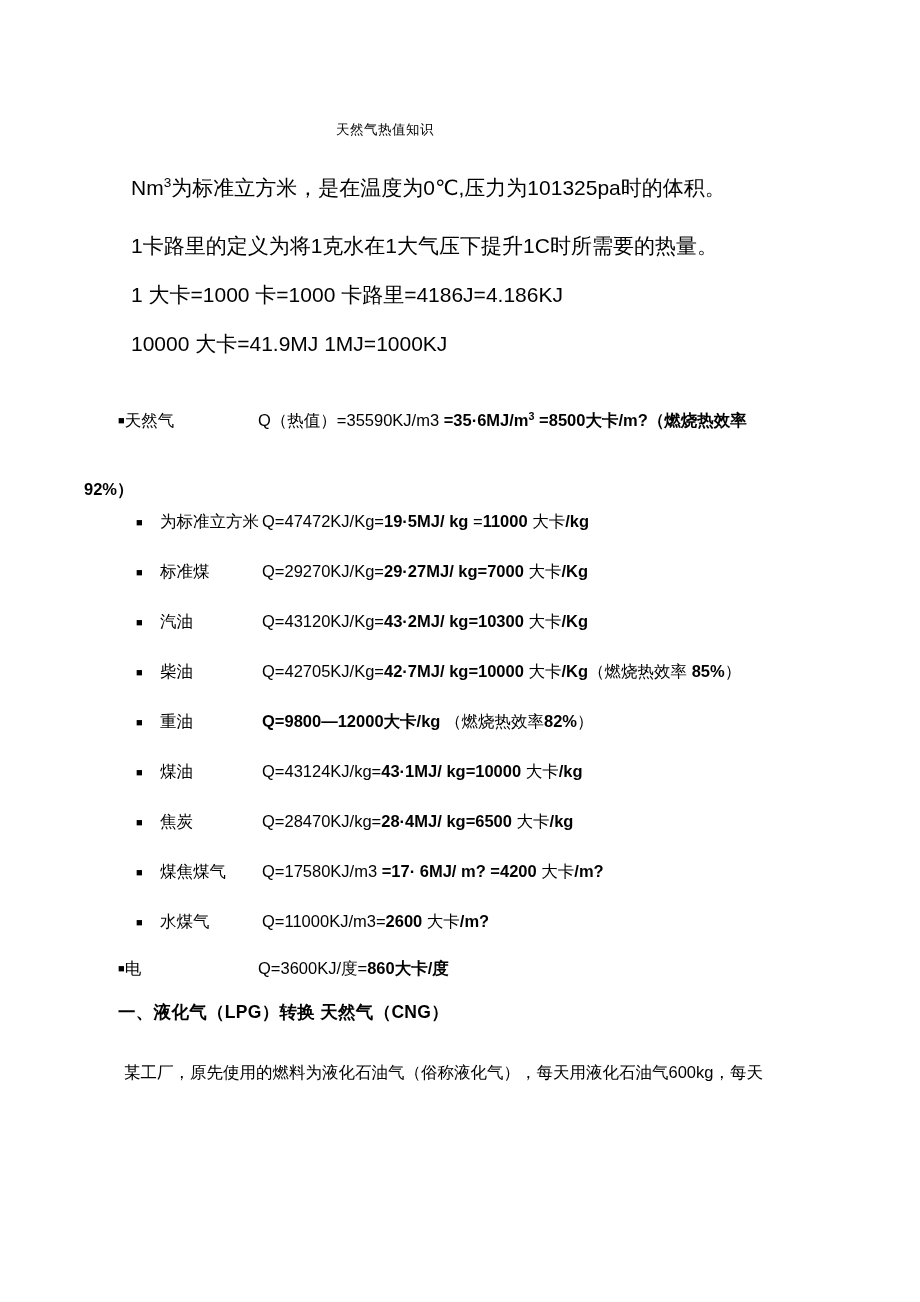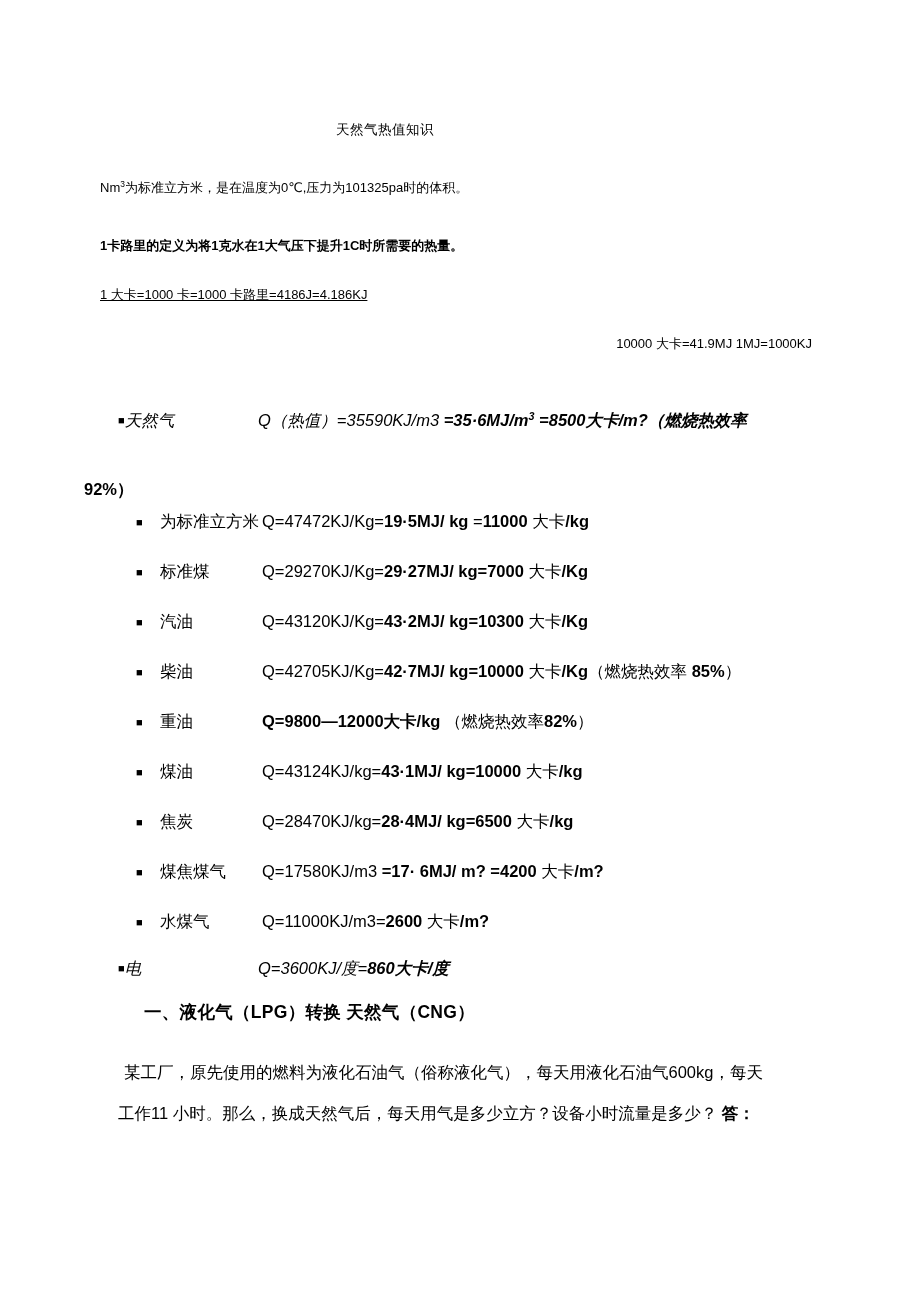--- a/index.html
+++ b/index.html
@@ -29,43 +29,42 @@
     font-size: 13.5px;
     line-height: 18px;
     letter-spacing: 0.5px;
     white-space: nowrap;
     font-weight: 400;
   }
 
   
   .para {
     position: absolute;
-    left: 100px;
+    left: 131px;
     width: 712px;
-    font-size: 13px;
+    font-size: 21px;
     line-height: 36px;
     white-space: nowrap;
   }
 
   sup {
     font-size: 0.65em;
     vertical-align: super;
     line-height: 0;
   }
 
   .b { font-weight: bold; margin-top: 7px; }
 
   
   .flush-row {
     position: absolute;
     left: 118px;
     font-size: 16.5px;
     line-height: 34px;
     white-space: nowrap;
-    font-style: italic;
   }
   .flush-row .sq {
     font-size: 11px;
     vertical-align: 2px;
   }
   .flush-row .rowlabel {
     display: inline-block;
   }
   .flush-row .rowvalue {
     position: absolute;
@@ -111,21 +110,20 @@
 
   
   .sec-heading {
     position: absolute;
     left: 118px;
     font-size: 17.5px;
     line-height: 30px;
     font-weight: bold;
     white-space: nowrap;
     letter-spacing: 0.3px;
-    margin-left: 26px;
   }
 
   
   .closing {
     position: absolute;
     left: 118px;
     width: 730px;
     font-size: 16.5px;
     line-height: 41px;
   }
@@ -139,25 +137,25 @@
 </style>
 </head>
 <body>
 
 <div class="page">
 
   <div class="doc-title">天然气热值知识</div>
 
   <div class="para" style="top:170px;"><span>Nm</span><sup>3</sup><span>为标准立方米，是在温度为0℃,压力为101325pa时的体积。</span></div>
 
-  <div class="para" style="top:228px;font-weight:bold;">1卡路里的定义为将1克水在1大气压下提升1C时所需要的热量。</div>
-
-  <div class="para" style="top:277px;text-decoration:underline;">1 大卡=1000 卡=1000 卡路里=4186J=4.186KJ</div>
-
-  <div class="para" style="top:326px;text-align:right;">10000 大卡=41.9MJ        1MJ=1000KJ</div>
+  <div class="para" style="top:228px;">1卡路里的定义为将1克水在1大气压下提升1C时所需要的热量。</div>
+
+  <div class="para" style="top:277px;">1 大卡=1000 卡=1000 卡路里=4186J=4.186KJ</div>
+
+  <div class="para" style="top:326px;">10000 大卡=41.9MJ        1MJ=1000KJ</div>
 
   <div class="flush-row" style="top:403px;">
     <span class="rowlabel"><span class="sq">■</span><span>天然气</span></span>
     <span class="rowvalue"><span>Q（热值）=35590KJ/m3 </span><span class="b">=35·6MJ/m</span><sup class="b">3</sup><span class="b"> =8500大卡/m?（燃烧热效率</span></span>
   </div>
   <div class="cont-92" style="top:472px;">92%）</div>
 
   <div class="bullet-row" style="top:504px;">
     <span class="sq">■</span>
     <span class="rowlabel">为标准立方米</span>
@@ -214,16 +212,15 @@
 
   <div class="flush-row" style="top:951px;">
     <span class="rowlabel"><span class="sq">■</span><span>电</span></span>
     <span class="rowvalue"><span>Q=3600KJ/度=</span><span class="b">860大卡/度</span></span>
   </div>
 
   <div class="sec-heading" style="top:997px;">一、液化气（LPG）转换 天然气（CNG）</div>
 
   <div class="closing" style="top:1052px;">
     <span class="ln indent1">某工厂，原先使用的燃料为液化石油气（俗称液化气），每天用液化石油气600kg，每天</span>
-    <span class="ln indent2"><span>工作11 小时。那么，换成天然气后，每天用气是多少立方？设备小时流量是多少？ </span><span class="b">答：</span></span>
   </div>
 
 </div>
 
 </body></html>

